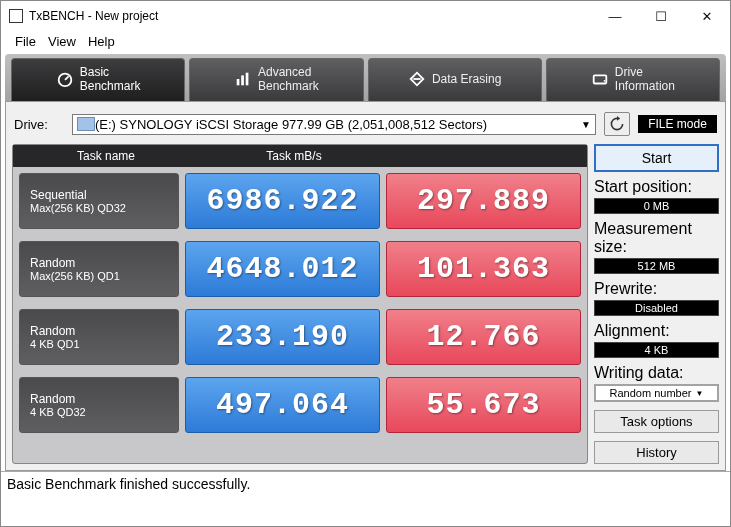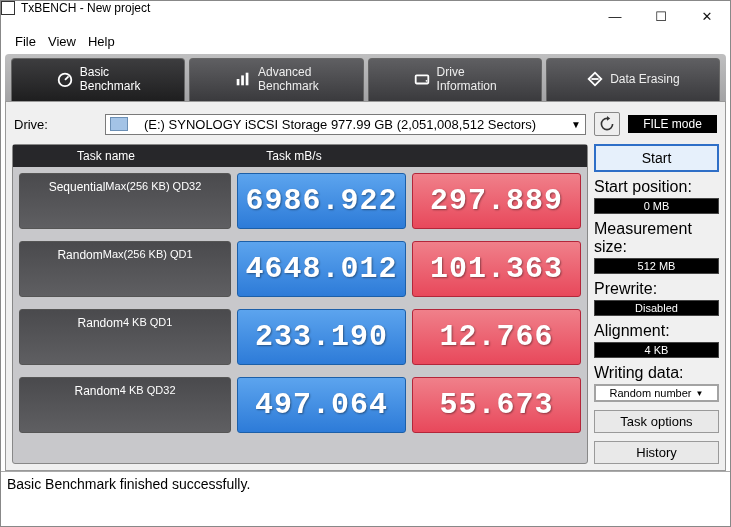--- a/index.html
+++ b/index.html
@@ -1,42 +1,42 @@
 <!DOCTYPE html>
 <html><head>
 <meta charset="utf-8">
 <style>
   * { box-sizing: border-box; margin: 0; padding: 0; font-family: "Segoe UI", Tahoma, sans-serif; }
   body { width: 731px; height: 527px; background: #fff; border: 1px solid #888; overflow: hidden; }
-  .titlebar { height: 30px; display: flex; }
+  .titlebar { height: 30px; display: flex; align-items: center; padding-left: 8px; }
   .titlebar .icon { width: 14px; height: 14px; border: 1px solid #333; margin-right: 6px; }
   .titlebar .title { flex: 1; font-size: 12px; }
   .winctl { display: flex; }
   .winctl div { width: 46px; height: 30px; display: flex; align-items: center; justify-content: center; font-size: 13px; font-family: Arial; color:#111;}
   .menubar { display: flex; gap: 0; padding: 2px 8px 4px; font-size: 13px; }
   .menubar div { padding: 1px 6px; }
   .tabs { display: flex; background: linear-gradient(#bfbfc0,#a3a3a5); padding: 4px 6px 0; gap: 4px; margin: 0 4px; border-radius: 4px 4px 0 0;}
   .tab { flex: 1; display: flex; align-items: center; justify-content: center; gap: 6px; color: #eee; font-size: 12px; padding: 6px 4px 8px; border-radius: 4px 4px 0 0; border:1px solid #666; border-bottom:none; background: linear-gradient(#5f5f62,#3a3a3d);}
   .tab.active { background: linear-gradient(#3d3d3f,#1e1e1f); color:#fff;}
   .tabicon { width:18px; height:18px; display:inline-block; }
   .panel { margin: 0 4px; border:1px solid #999; background:#f0f0f0; padding:4px 6px 0;}
   .driveRow { display:flex; align-items:center; gap:8px; padding:6px 2px;}
   .driveRow .lbl{ font-size:13px; width:50px;}
-  .driveSel { flex:1; background:#fff; border:1px solid #7a7a7a; padding:2px 4px; font-size:13px; display:flex; align-items:center; gap:16px;margin-left:33px;}
+  .driveSel { flex:1; background:#fff; border:1px solid #7a7a7a; padding:2px 4px; font-size:13px; display:flex; align-items:center; gap:0;}
   .driveSel .dicon{width:18px;height:14px;border:1px solid #6b8fb5;background:#a3c3e6;}
   .driveSel .carr{margin-left:auto; font-size:10px;}
   .refreshBtn{ width:26px;height:24px; border:1px solid #888; background:#eee; display:flex;align-items:center;justify-content:center; border-radius:2px;}
-  .modeBox{ width:89px; text-align:center; color:#fff; background:#000; font-size:12px; padding:2px 4px;}
+  .modeBox{ width:79px; text-align:center; color:#fff; background:#000; font-size:12px; padding:2px 4px;}
   .body{ display:flex; gap:6px; padding:2px 0 6px;}
   .resultsWrap{ flex:1; border:1px solid #888; border-radius:3px; background:#c8c8cb;}
   .headrow{ display:flex; background:#27272a; color:#fff; font-size:12px;}
   .headrow div{ text-align:center; padding:4px 0;}
   .col1{ width:186px;} .col2{ width:190px;} .col3{ width:190px;}
   .datarow{ display:flex; gap:6px; padding:6px 6px;}
-  .task{ width:212px; border:1px solid #555; border-radius:3px; background:linear-gradient(#4a4a4d,#5f5f62); color:#fff; font-size:11px; display:flex; flex-direction:row; justify-content:center; padding:6px 10px; height:56px;}
+  .task{ width:160px; border:1px solid #555; border-radius:3px; background:linear-gradient(#4a4a4d,#5f5f62); color:#fff; font-size:11px; display:flex; flex-direction:column; justify-content:center; padding:6px 10px; height:56px;}
   .task .l1{font-size:12px;}
   .val{ flex:1; height:56px; border-radius:3px; display:flex; align-items:center; justify-content:center; color:#fff; font-family:"Courier New",monospace; font-size:30px; font-weight:bold; letter-spacing:1px; text-shadow:1px 1px 2px rgba(0,0,0,.4);text-align:center;}
   .read{ background:linear-gradient(#5ca4ee,#2d7bd8); border:1px solid #1c5fa8;}
   .write{ background:linear-gradient(#f0808a,#e8485b); border:1px solid #b3263a;}
   .side{ width:125px; display:flex; flex-direction:column; gap:2px; font-size:12px;}
   .startBtn{ border:2px solid #2f6fc7; background:#e6f0fb; text-align:center; padding:4px 0; font-size:14px;}
   .plbl{ font-size:16px; padding-top:4px;}
   .pval{ color:#fff; background:#000; text-align:center; font-size:11px; padding:1px 0; border:1px solid #444;}
   .wval{ background:#fff; border:2px solid #a3a3a3; text-align:center; font-size:11px; padding:1px 0; display:flex; justify-content:center; align-items:center;}
   .wval .carr{margin-left:4px; font-size:8px;}
@@ -81,34 +81,34 @@
           <rect x="3" y="10" width="3" height="7" fill="#fff"></rect>
           <rect x="8" y="6" width="3" height="11" fill="#fff"></rect>
           <rect x="13" y="3" width="3" height="14" fill="#fff"></rect>
         </svg>
       </span>
     <span><span>Advanced</span><br><span>Benchmark</span></span>
   </div>
   <div class="tab">
     <span class="tabicon">
         <svg viewBox="0 0 20 20">
+          <path d="M3 10 L10 3 L17 10 L10 17 Z" fill="none" stroke="#fff" stroke-width="2"></path>
+          <line x1="6" y1="10" x2="14" y2="10" stroke="#fff" stroke-width="2"></line>
+        </svg>
+      </span>
+    <span>Data Erasing</span>
+  </div>
+  <div class="tab">
+    <span class="tabicon">
+        <svg viewBox="0 0 20 20">
           <rect x="3" y="6" width="14" height="9" rx="1" fill="none" stroke="#fff" stroke-width="2"></rect>
           <circle cx="15" cy="12" r="1" fill="#fff"></circle>
         </svg>
       </span>
     <span><span>Drive</span><br><span>Information</span></span>
-  </div>
-  <div class="tab">
-    <span class="tabicon">
-        <svg viewBox="0 0 20 20">
-          <path d="M3 10 L10 3 L17 10 L10 17 Z" fill="none" stroke="#fff" stroke-width="2"></path>
-          <line x1="6" y1="10" x2="14" y2="10" stroke="#fff" stroke-width="2"></line>
-        </svg>
-      </span>
-    <span>Data Erasing</span>
   </div>
 </div>
 
 <div class="panel">
   <div class="driveRow">
     <span class="lbl">Drive:</span>
     <div class="driveSel">
       <span class="dicon"></span>
       <span>(E:) SYNOLOGY iSCSI Storage  977.99 GB (2,051,008,512 Sectors)</span>
       <span class="carr">▼</span>

